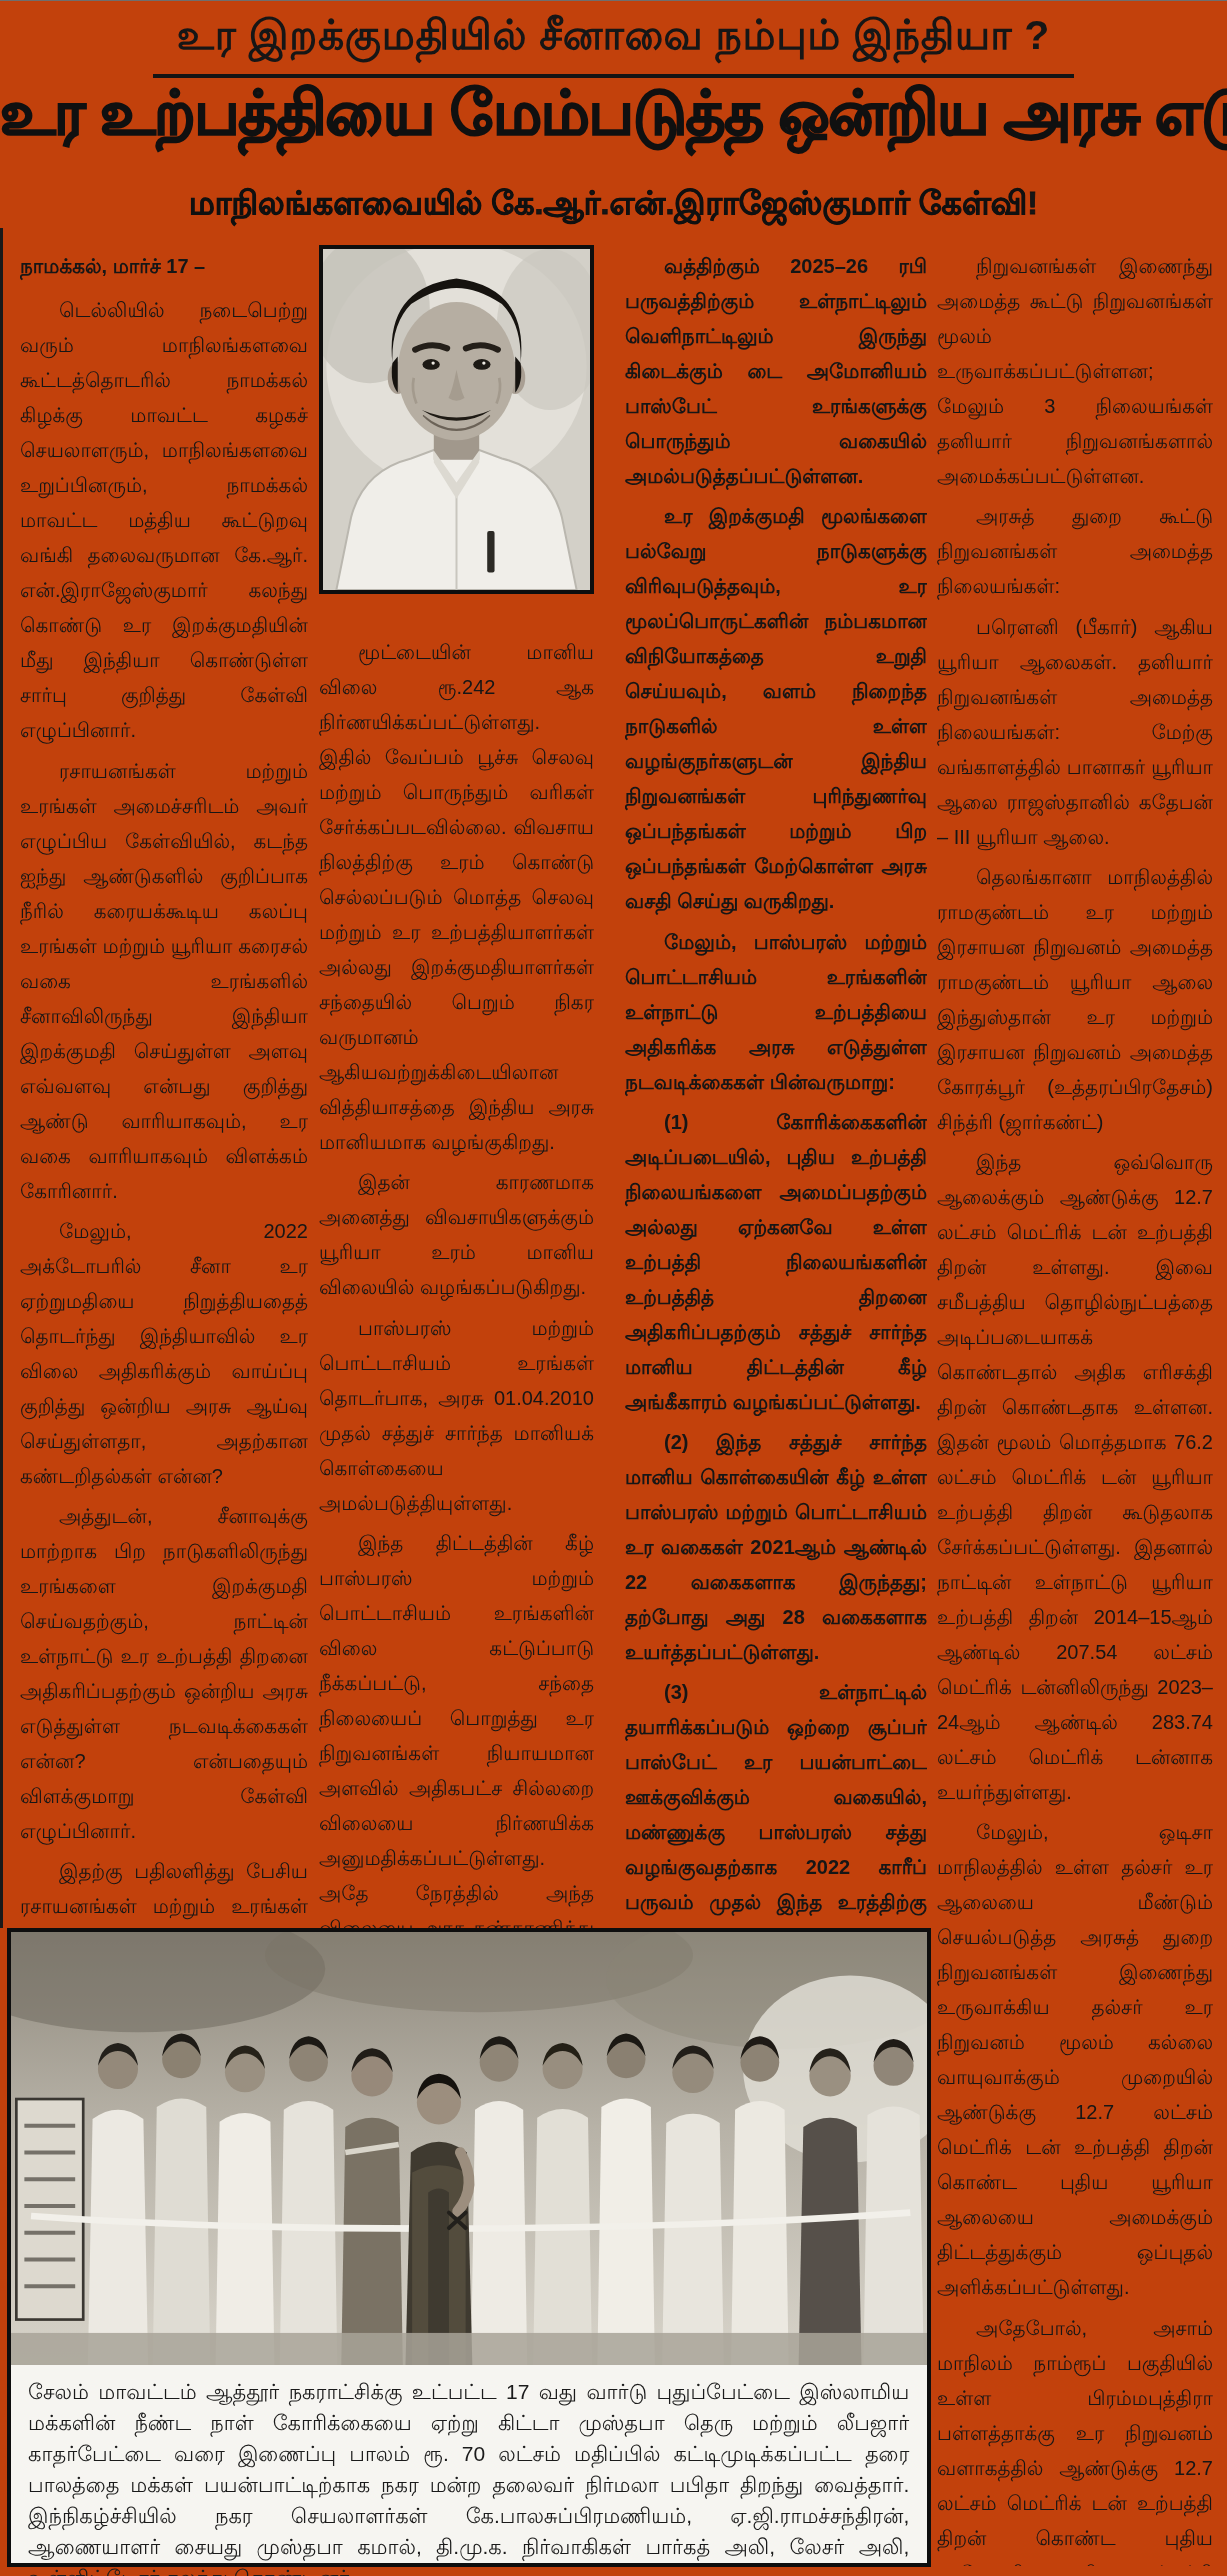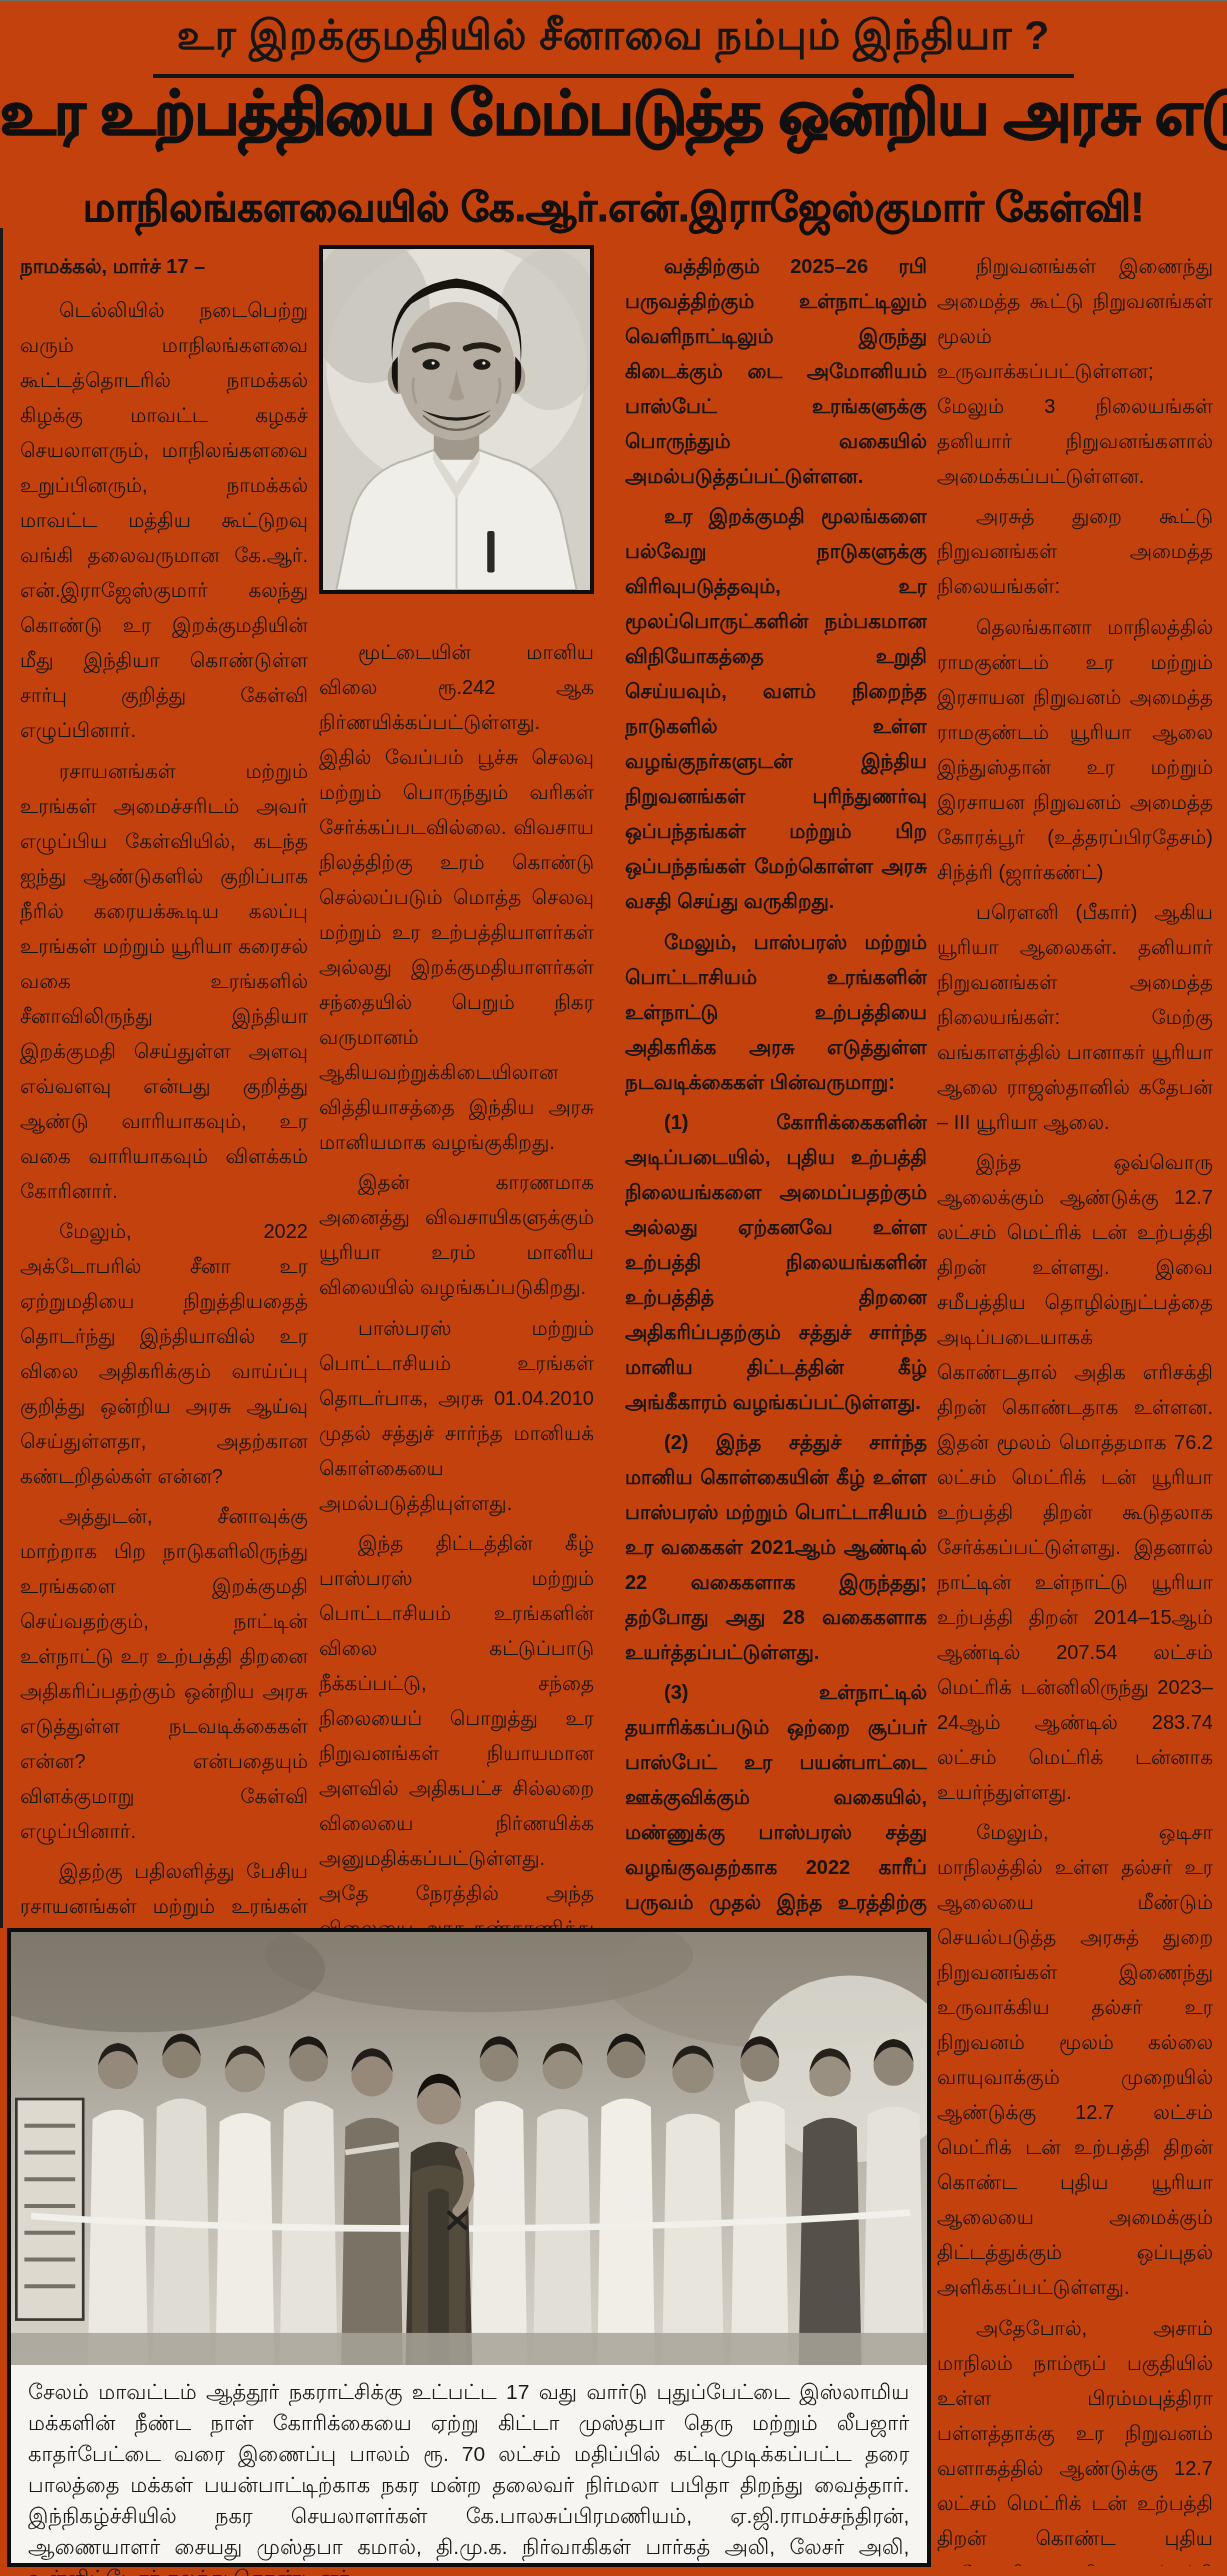--- a/index.html
+++ b/index.html
@@ -14,21 +14,21 @@
     display:inline-block;font-size:41px;font-weight:bold;letter-spacing:0.7px;
     border-bottom:4.7px solid #141414;padding:0 24px 10.7px;
   }
   .main-head{
     position:absolute;top:77px;left:0;width:100%;text-align:center;
     font-size:61px;font-weight:900;letter-spacing:-1.3px;
     -webkit-text-stroke:1.7px #101010;white-space:nowrap;
   }
   .sub-head{
     position:absolute;top:184px;left:0;width:100%;text-align:center;
-    font-size:40px;font-weight:800;-webkit-text-stroke:0.8px #101010;white-space:nowrap;
+    font-size:32px;font-weight:800;-webkit-text-stroke:0.8px #101010;white-space:nowrap;
   }
   
   .col{
     position:absolute;top:248px;text-align:justify;
     font-size:20px;line-height:35px;overflow:hidden;
   }
   .col p{margin:0 0 5.3px;text-indent:39px;}
   .col p.dateline{text-indent:0;font-weight:bold;margin-bottom:9.3px;}
   #col1{left:20px;width:288px;height:1673px;}
   #col2{left:319px;top:634px;width:275px;height:1316px;}
@@ -134,22 +134,22 @@
     <p>மேலும், பாஸ்பரஸ் மற்றும் பொட்டாசியம் உரங்களின் உள்நாட்டு உற்பத்தியை அதிகரிக்க அரசு எடுத்துள்ள நடவடிக்கைகள் பின்வருமாறு:</p>
     <p>(1) கோரிக்கைகளின் அடிப்படையில், புதிய உற்பத்தி நிலையங்களை அமைப்பதற்கும் அல்லது ஏற்கனவே உள்ள உற்பத்தி நிலையங்களின் உற்பத்தித் திறனை அதிகரிப்பதற்கும் சத்துச் சார்ந்த மானிய திட்டத்தின் கீழ் அங்கீகாரம் வழங்கப்பட்டுள்ளது.</p>
     <p>(2) இந்த சத்துச் சார்ந்த மானிய கொள்கையின் கீழ் உள்ள பாஸ்பரஸ் மற்றும் பொட்டாசியம் உர வகைகள் 2021ஆம் ஆண்டில் 22 வகைகளாக இருந்தது; தற்போது அது 28 வகைகளாக உயர்த்தப்பட்டுள்ளது.</p>
     <p>(3) உள்நாட்டில் தயாரிக்கப்படும் ஒற்றை சூப்பர் பாஸ்பேட் உர பயன்பாட்டை ஊக்குவிக்கும் வகையில், மண்ணுக்கு பாஸ்பரஸ் சத்து வழங்குவதற்காக 2022 காரீப் பருவம் முதல் இந்த உரத்திற்கு போக்குவரத்து மானியம் வழங்க அரசு ஒப்புதல் அளித்துள்ளது.</p>
 
   </div>
 
   <div class="col" id="col4">
     <p>நிறுவனங்கள் இணைந்து அமைத்த கூட்டு நிறுவனங்கள் மூலம் உருவாக்கப்பட்டுள்ளன; மேலும் 3 நிலையங்கள் தனியார் நிறுவனங்களால் அமைக்கப்பட்டுள்ளன.</p>
     <p>அரசுத் துறை கூட்டு நிறுவனங்கள் அமைத்த நிலையங்கள்:</p>
+    <p>பரௌனி (பீகார்) ஆகிய யூரியா ஆலைகள். தனியார் நிறுவனங்கள் அமைத்த நிலையங்கள்: மேற்கு வங்காளத்தில் பானாகர் யூரியா ஆலை ராஜஸ்தானில் கதேபன் – III யூரியா ஆலை.</p>
     <p>தெலங்கானா மாநிலத்தில் ராமகுண்டம் உர மற்றும் இரசாயன நிறுவனம் அமைத்த ராமகுண்டம் யூரியா ஆலை இந்துஸ்தான் உர மற்றும் இரசாயன நிறுவனம் அமைத்த கோரக்பூர் (உத்தரப்பிரதேசம்) சிந்த்ரி (ஜார்கண்ட்)</p>
-    <p>பரௌனி (பீகார்) ஆகிய யூரியா ஆலைகள். தனியார் நிறுவனங்கள் அமைத்த நிலையங்கள்: மேற்கு வங்காளத்தில் பானாகர் யூரியா ஆலை ராஜஸ்தானில் கதேபன் – III யூரியா ஆலை.</p>
     <p>இந்த ஒவ்வொரு ஆலைக்கும் ஆண்டுக்கு 12.7 லட்சம் மெட்ரிக் டன் உற்பத்தி திறன் உள்ளது. இவை சமீபத்திய தொழில்நுட்பத்தை அடிப்படையாகக் கொண்டதால் அதிக எரிசக்தி திறன் கொண்டதாக உள்ளன. இதன் மூலம் மொத்தமாக 76.2 லட்சம் மெட்ரிக் டன் யூரியா உற்பத்தி திறன் கூடுதலாக சேர்க்கப்பட்டுள்ளது. இதனால் நாட்டின் உள்நாட்டு யூரியா உற்பத்தி திறன் 2014–15ஆம் ஆண்டில் 207.54 லட்சம் மெட்ரிக் டன்னிலிருந்து 2023–24ஆம் ஆண்டில் 283.74 லட்சம் மெட்ரிக் டன்னாக உயர்ந்துள்ளது.</p>
     <p>மேலும், ஒடிசா மாநிலத்தில் உள்ள தல்சர் உர ஆலையை மீண்டும் செயல்படுத்த அரசுத் துறை நிறுவனங்கள் இணைந்து உருவாக்கிய தல்சர் உர நிறுவனம் மூலம் கல்லை வாயுவாக்கும் முறையில் ஆண்டுக்கு 12.7 லட்சம் மெட்ரிக் டன் உற்பத்தி திறன் கொண்ட புதிய யூரியா ஆலையை அமைக்கும் திட்டத்துக்கும் ஒப்புதல் அளிக்கப்பட்டுள்ளது.</p>
     <p>அதேபோல், அசாம் மாநிலம் நாம்ரூப் பகுதியில் உள்ள பிரம்மபுத்திரா பள்ளத்தாக்கு உர நிறுவனம் வளாகத்தில் ஆண்டுக்கு 12.7 லட்சம் மெட்ரிக் டன் உற்பத்தி திறன் கொண்ட புதிய அமோனியா–யூரியா உற்பத்தி வளாகத்தை அமைக்கும் திட்டத்தையும் மத்திய அமைச்சரவை ஒப்புதல் அளித்துள்ளது. இந்த நிறுவனம் அசாம் பள்ளத்தாக்கு உர மற்றும் இரசாயன நிறுவனம் என்ற பெயரில் செயல்படும்.</p>
 
   </div>
 
   <div class="photo-box">
     <div class="photo">
       <svg viewBox="0 0 1370 648" preserveAspectRatio="none">
         <defs>

